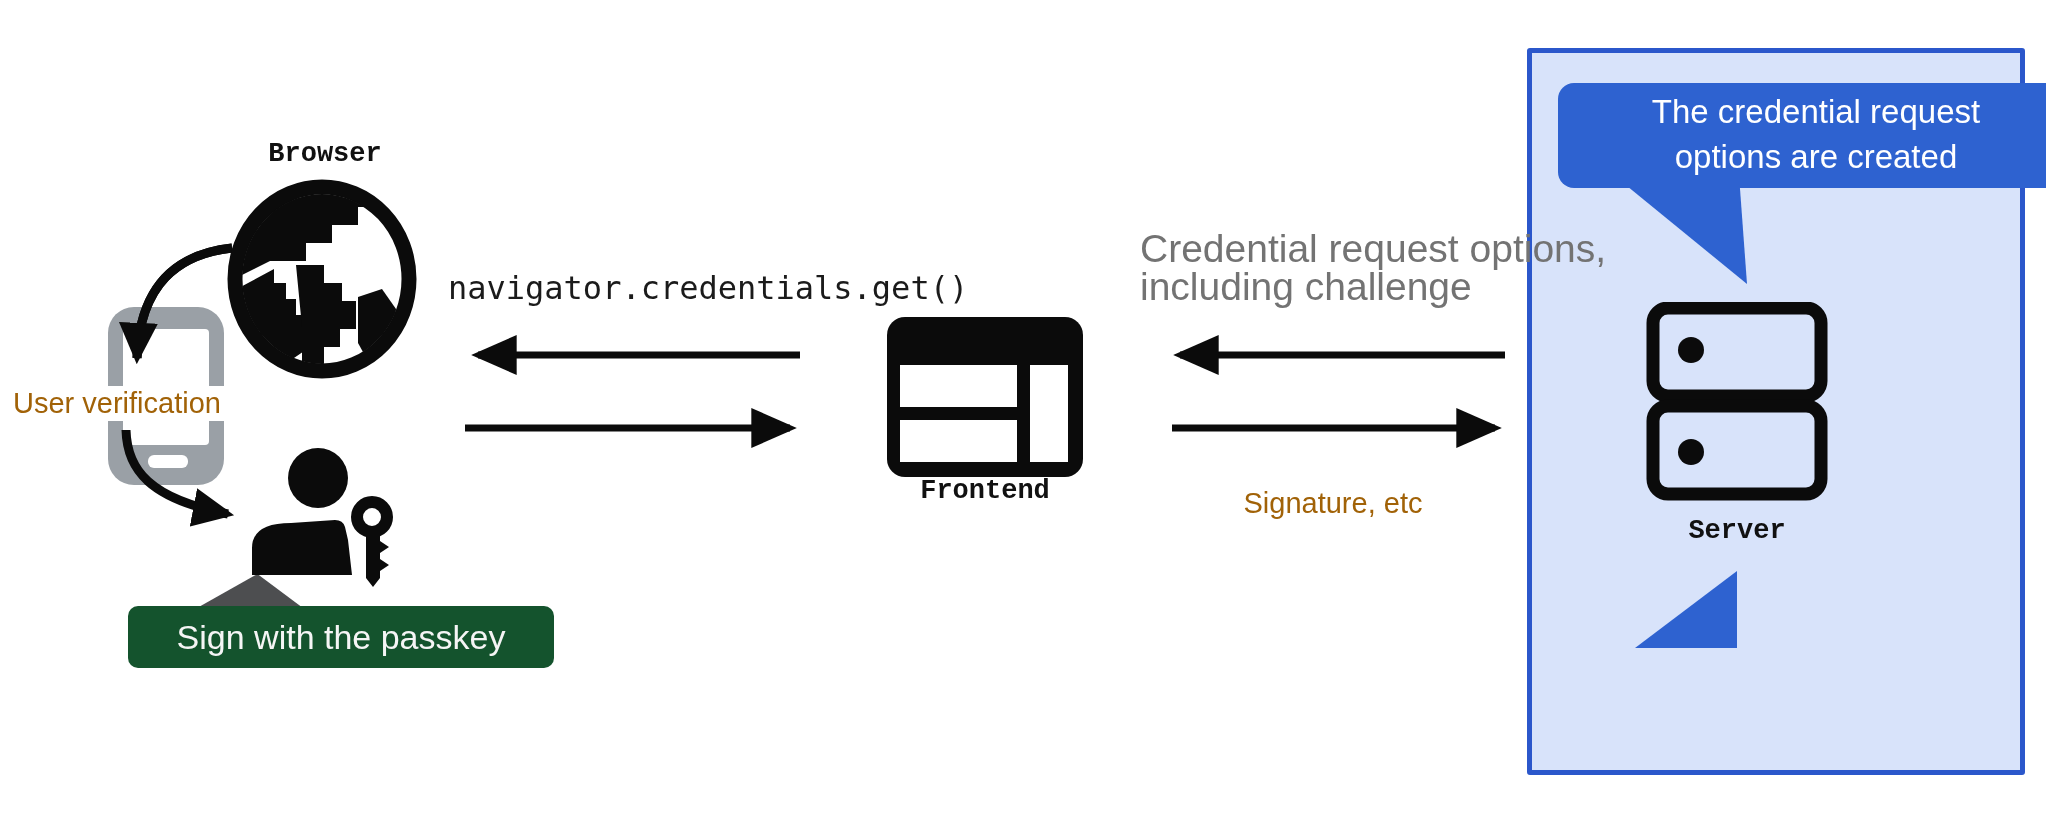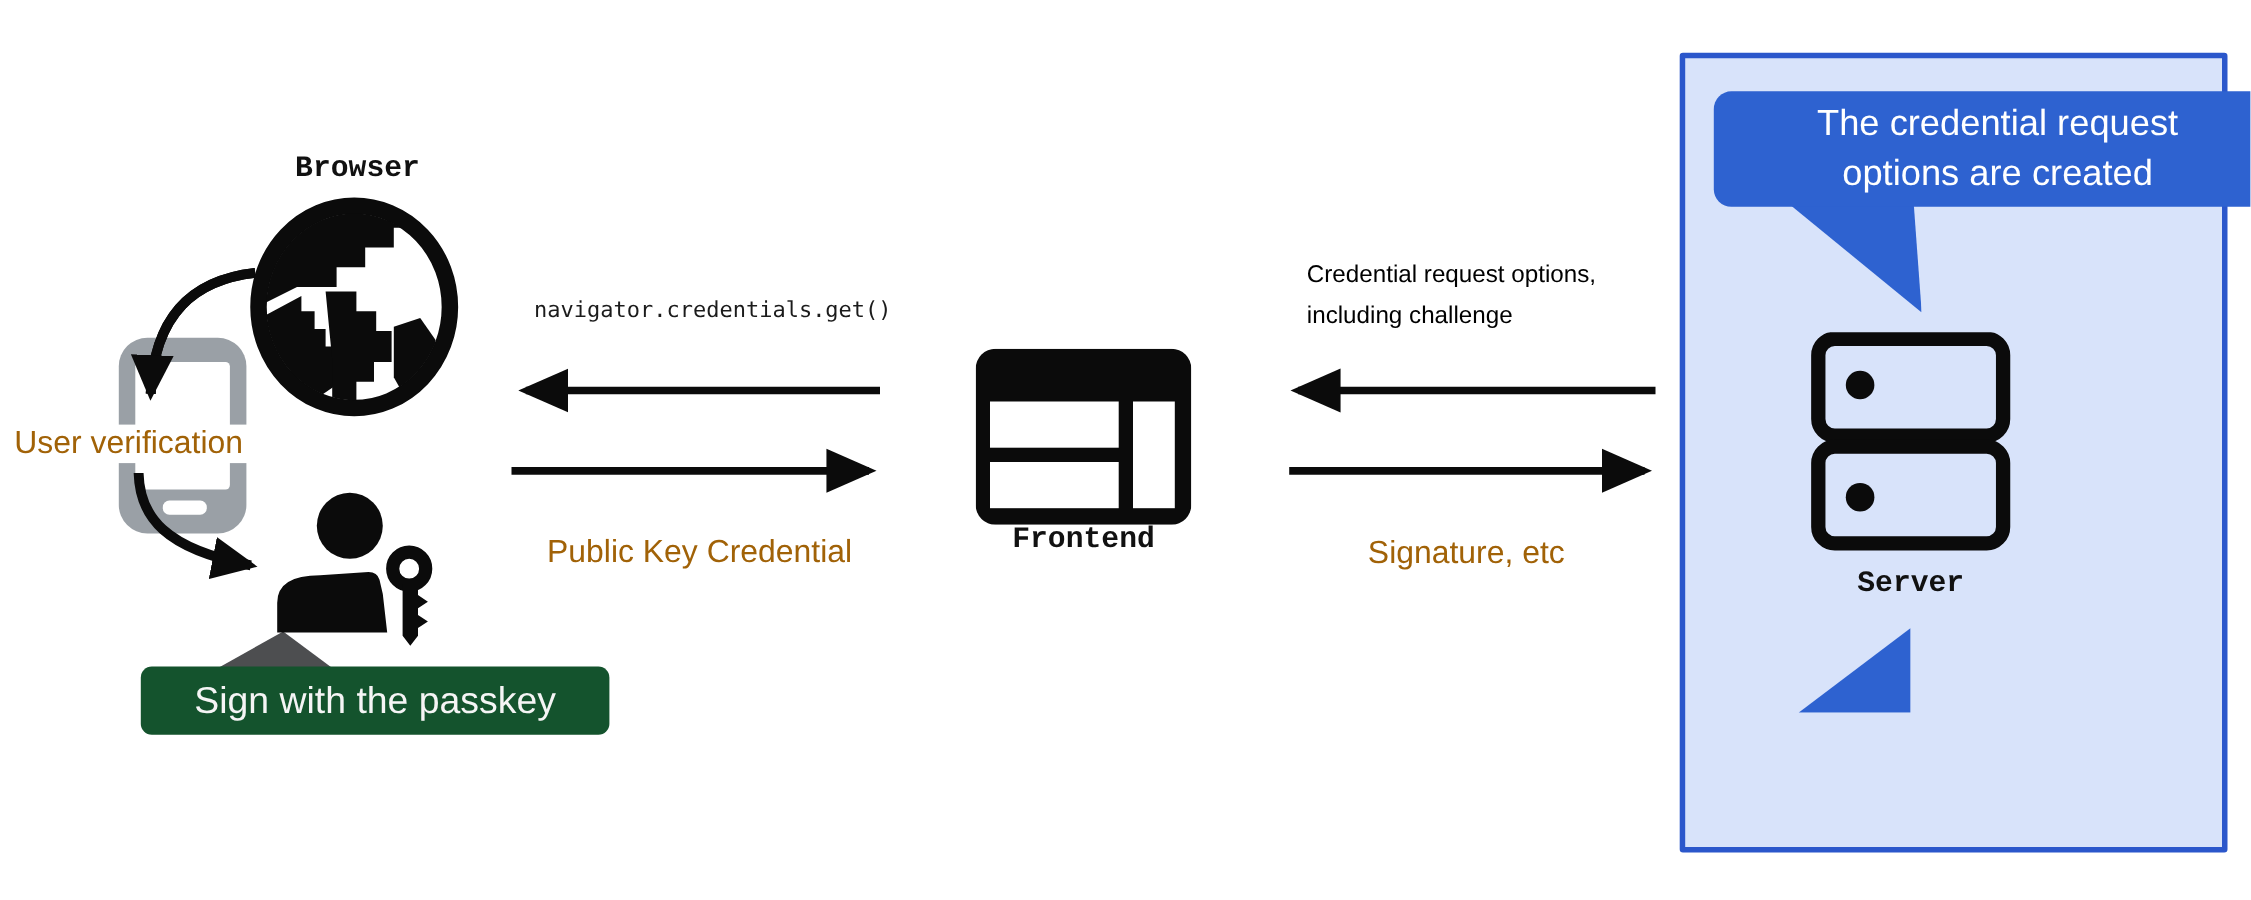--- a/index.html
+++ b/index.html
@@ -2,42 +2,42 @@
 <html><head>
 <meta charset="utf-8">
 <style>
   html,body{margin:0;padding:0;background:#fff;}
   .canvas{position:relative;width:2046px;height:818px;background:#ffffff;overflow:hidden;
           font-family:"Liberation Sans", sans-serif;color:#202124;}
   .abs{position:absolute;}
   .txt{font-size:29px;color:#a16207;white-space:nowrap;}
   .lbl-bold{font-size:27px;font-weight:700;color:#111;white-space:nowrap;font-family:Liberation Mono, monospace;}
   .center{text-align:center;}
-  .code{font-family:"DejaVu Sans Mono", monospace;font-size:20px;color:#1b1b1b;white-space:nowrap;}
+  .code{font-family:"DejaVu Sans Mono", monospace;font-size:32px;color:#1b1b1b;white-space:nowrap;}
   .white-bg{background:#ffffff;padding:1px 5px;}
   .block{display:block;}
 
   
   .panel{left:1527px;top:48px;width:488px;height:717px;background:#d8e3fa;
          border:5px solid #2b57cb;border-radius:3px;}
   .bubble{background:#2e62d0;border-radius:16px;color:#fff;font-size:33px;line-height:45px;}
   .bubble-top{left:1558px;top:83px;width:516px;height:105px;padding-top:6px;box-sizing:border-box;}
   .bubble-bottom{left:1560px;top:646px;width:427px;height:103px;padding-top:5px;box-sizing:border-box;}
   .tail-top{left:1627px;top:186px;width:120px;height:98px;background:#2e62d0;
             clip-path:polygon(0% 0%, 94% 0%, 100% 100%);}
   .tail-bottom{left:1635px;top:571px;width:102px;height:77px;background:#2e62d0;
             clip-path:polygon(100% 0%, 0% 100%, 100% 100%);}
 
   
   .badge{left:128px;top:606px;width:426px;height:62px;background:#14532d;border-radius:10px;
          color:#f5f5f5;font-size:34px;line-height:62px;text-align:center;white-space:nowrap;}
   .badge-pointer{left:197px;top:574px;width:106px;height:34px;background:#4d4e50;
          clip-path:polygon(57% 0%, 0% 100%, 100% 100%);}
 
-  .req-text{font-size:22px;line-height:38px;color:#000000;white-space:nowrap;margin-left:48px;}
+  .req-text{font-size:39px;line-height:38px;color:#737373;white-space:nowrap;}
   svg{display:block;}
 </style>
 </head>
 <body>
 
 <div class="canvas">
 
   <div class="abs panel"></div>
 
   <div class="abs tail-top"></div>
@@ -104,21 +104,20 @@
 
   <svg class="abs" style="left:243px;top:442px;" width="170" height="150" viewBox="0 0 170 150">
     <circle cx="75" cy="36" r="30" fill="#0b0b0b"></circle>
     <path d="M9,133 L9,106 Q9,81 48,81 L92,78 Q100,78 102,85 L105,98 L109,133 Z" fill="#0b0b0b"></path>
     <circle cx="129" cy="75" r="15" fill="none" stroke="#0b0b0b" stroke-width="12"></circle>
     <path d="M123,89 L123,136 L130,145 L137,136 L137,129 L146,123 L137,117 L137,111 L146,105 L137,99 L137,89 Z" fill="#0b0b0b"></path>
   </svg>
 
   <div class="abs code center" style="left:448px;top:269px;width:400px;">navigator.credentials.get()</div>
 
-  <div class="abs txt center" style="left:436px;top:486px;width:400px;">Public Key Credential</div>
 
   <svg class="abs" style="left:887px;top:317px;" width="196" height="160" viewBox="0 0 196 160">
     <rect x="0" y="0" width="196" height="160" rx="18" fill="#0b0b0b"></rect>
     <rect x="13" y="48" width="117" height="42" fill="#ffffff"></rect>
     <rect x="13" y="103" width="117" height="42" fill="#ffffff"></rect>
     <rect x="143" y="48" width="38" height="97" fill="#ffffff"></rect>
   </svg>
   <div class="abs lbl-bold center" style="left:885px;top:476px;width:200px;">Frontend</div>
 
   <div class="abs req-text" style="left:1140px;top:230px;">

